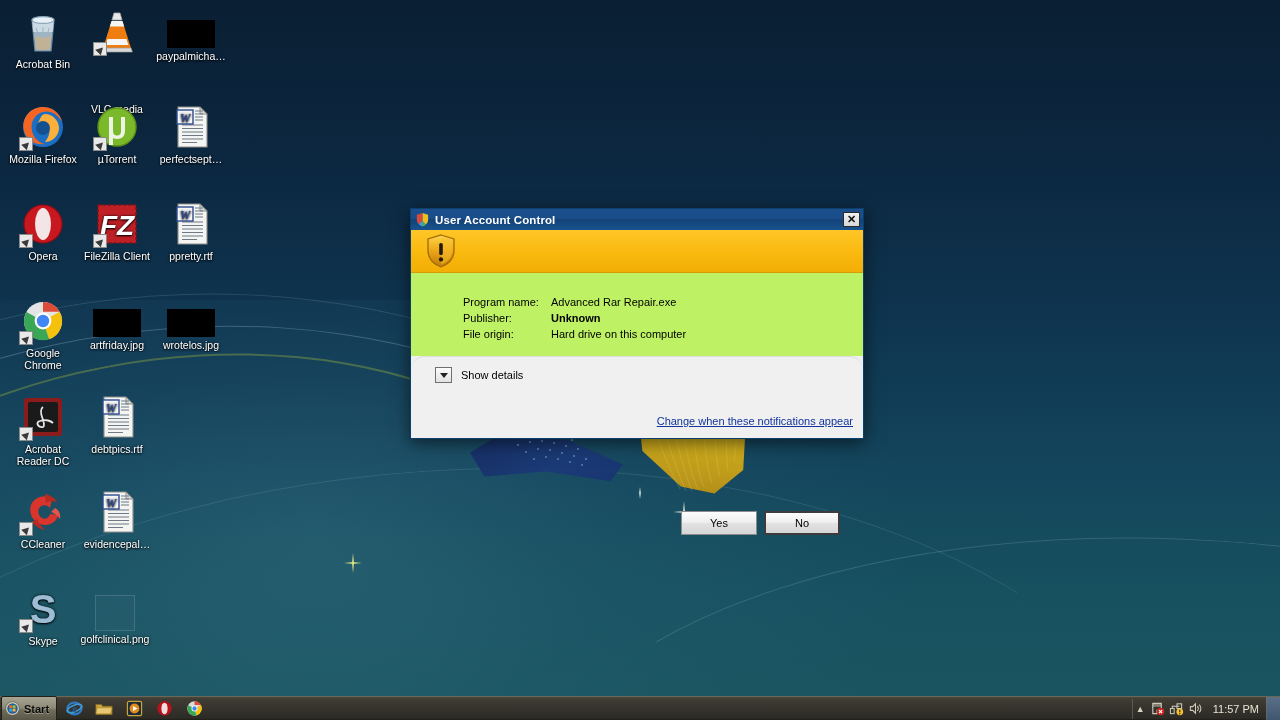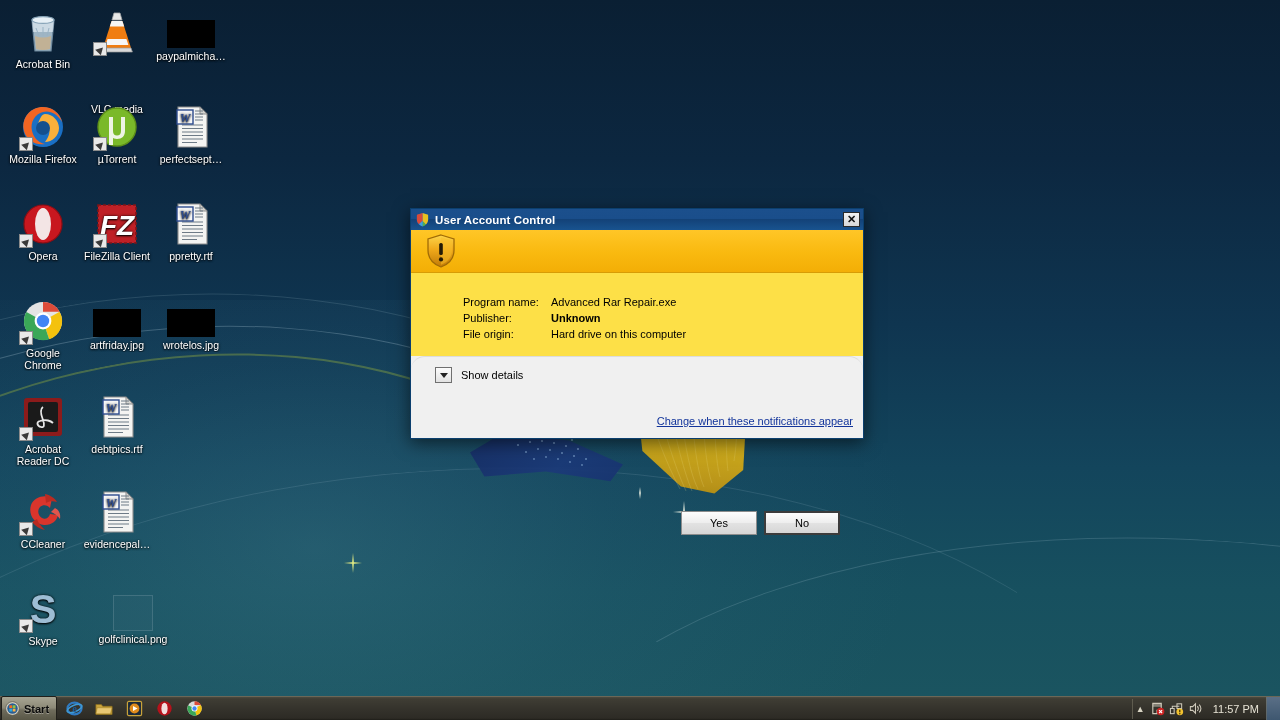--- a/index.html
+++ b/index.html
@@ -247,21 +247,21 @@
     border-bottom: 1px solid #d79c05;
   }
   #uac-banner-text {
     font-size: 11.5px;
     font-weight: bold;
     color: #000;
     line-height: 13.5px;
     margin-left: 12px;
   }
   #uac-body {
-    background: #fde047;
+    background: #bef264;
     height: 83px;
     padding: 22px 0 0 52px;
   }
   .uac-row { display: flex; margin-bottom: 1px; line-height: 15px; }
   .uac-row .k { width: 88px; font-size: 11px; color: #000; }
   .uac-row .v { font-size: 11px; color: #000; }
   .uac-row .v.bold { font-weight: bold; }
   #uac-footer {
     background: #f0f0f0;
     height: 82px;
@@ -637,21 +637,21 @@
       <text x="18" y="18.5" font-size="12" font-weight="bold" font-style="italic" fill="#2d4b8e" text-anchor="middle" font-family="Liberation Serif, serif">W</text>
           </svg></span>
         <span class="label" style="white-space: pre-line;">evidencepal…</span>
       </div>
       <div class="desk-icon" style="left: 6px; top: 585px;">
         <span class="glyph"><svg width="48" height="48" viewBox="0 0 48 48">
       <text x="24" y="38" font-size="40" font-weight="bold" fill="#9dbdd4" text-anchor="middle" font-family="Liberation Sans, sans-serif">S</text>
           </svg><span class="shortcut-arrow"></span></span>
         <span class="label" style="white-space: pre-line;">Skype</span>
       </div>
-      <div class="desk-icon" style="left: 96px; top: 585px;">
+      <div class="desk-icon" style="left: 78px; top: 585px;">
         <div class="thumb-faint"></div>
         <span class="label" style="white-space: pre-line;">golfclinical.png</span>
       </div>
     </div>
 
 
   <div id="uac">
 
     <div id="uac-titlebar">
       <svg width="15" height="15" viewBox="0 0 16 16">

